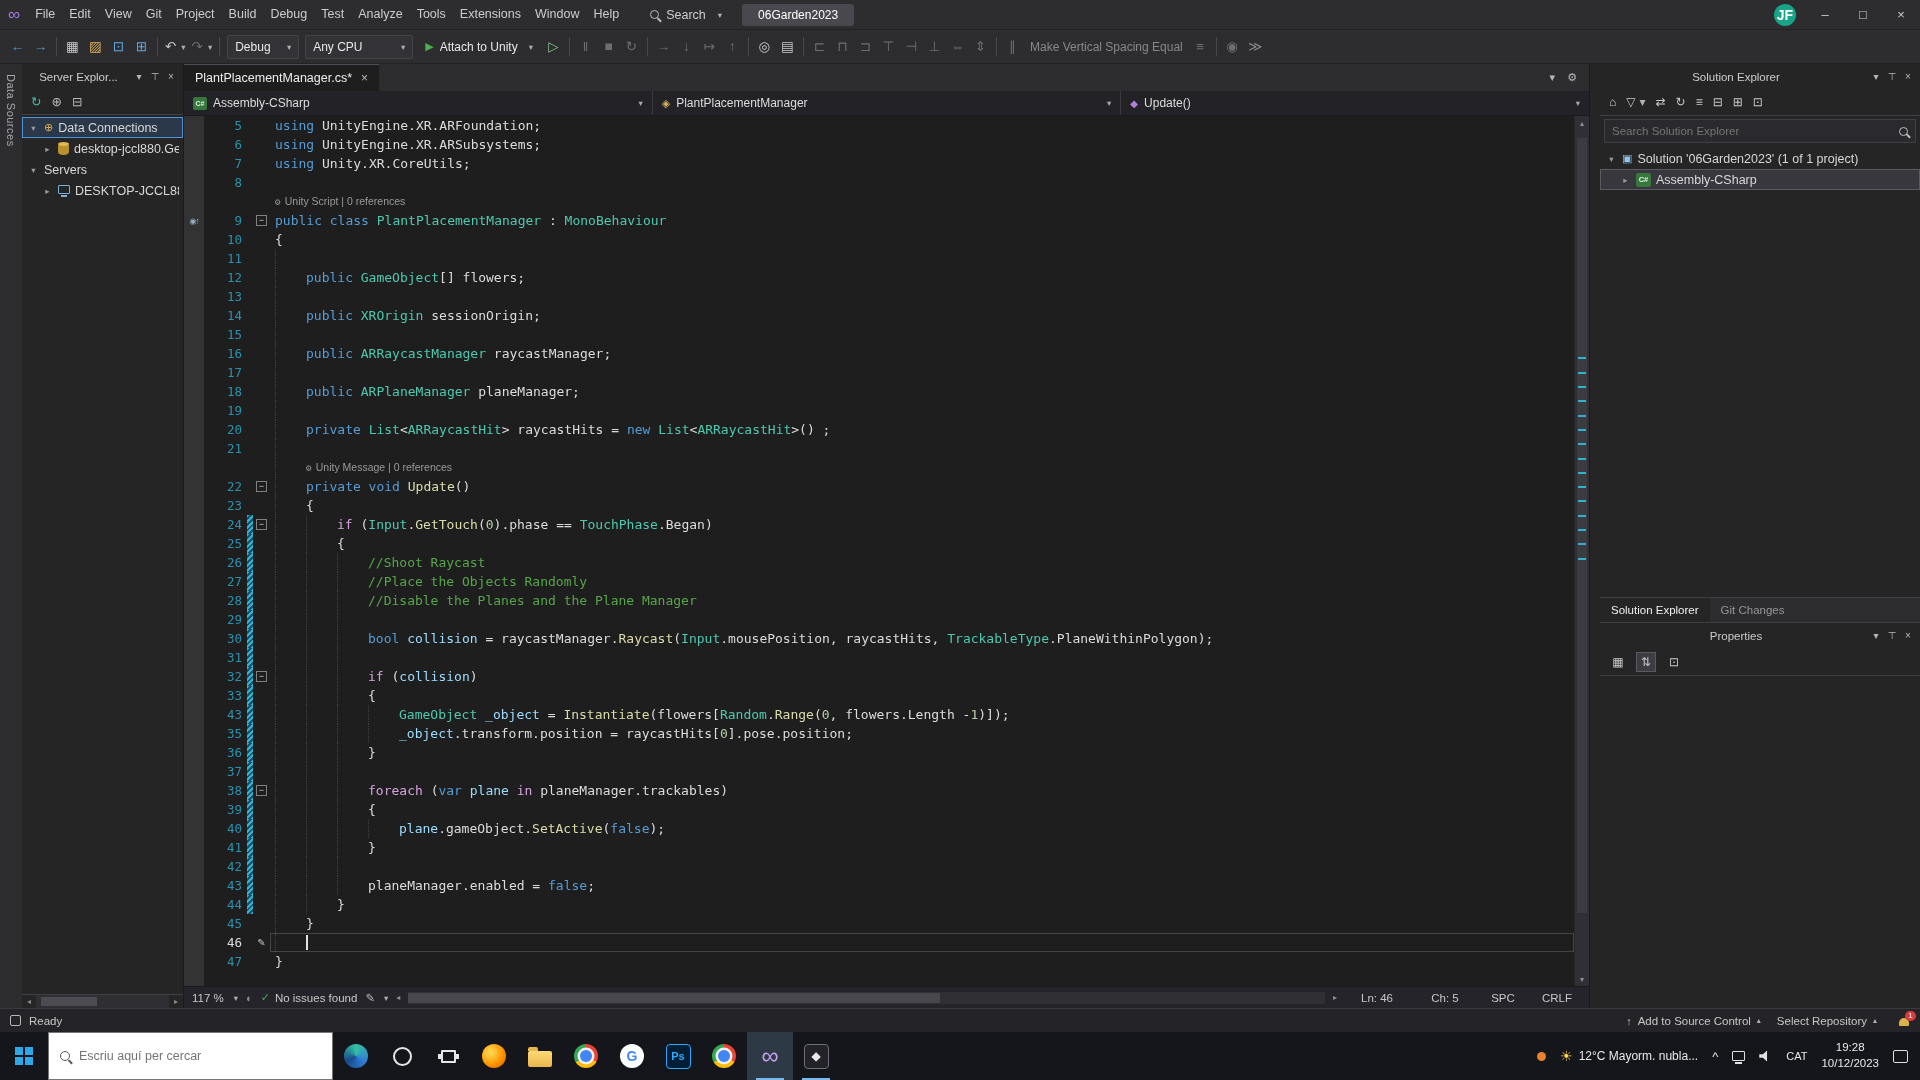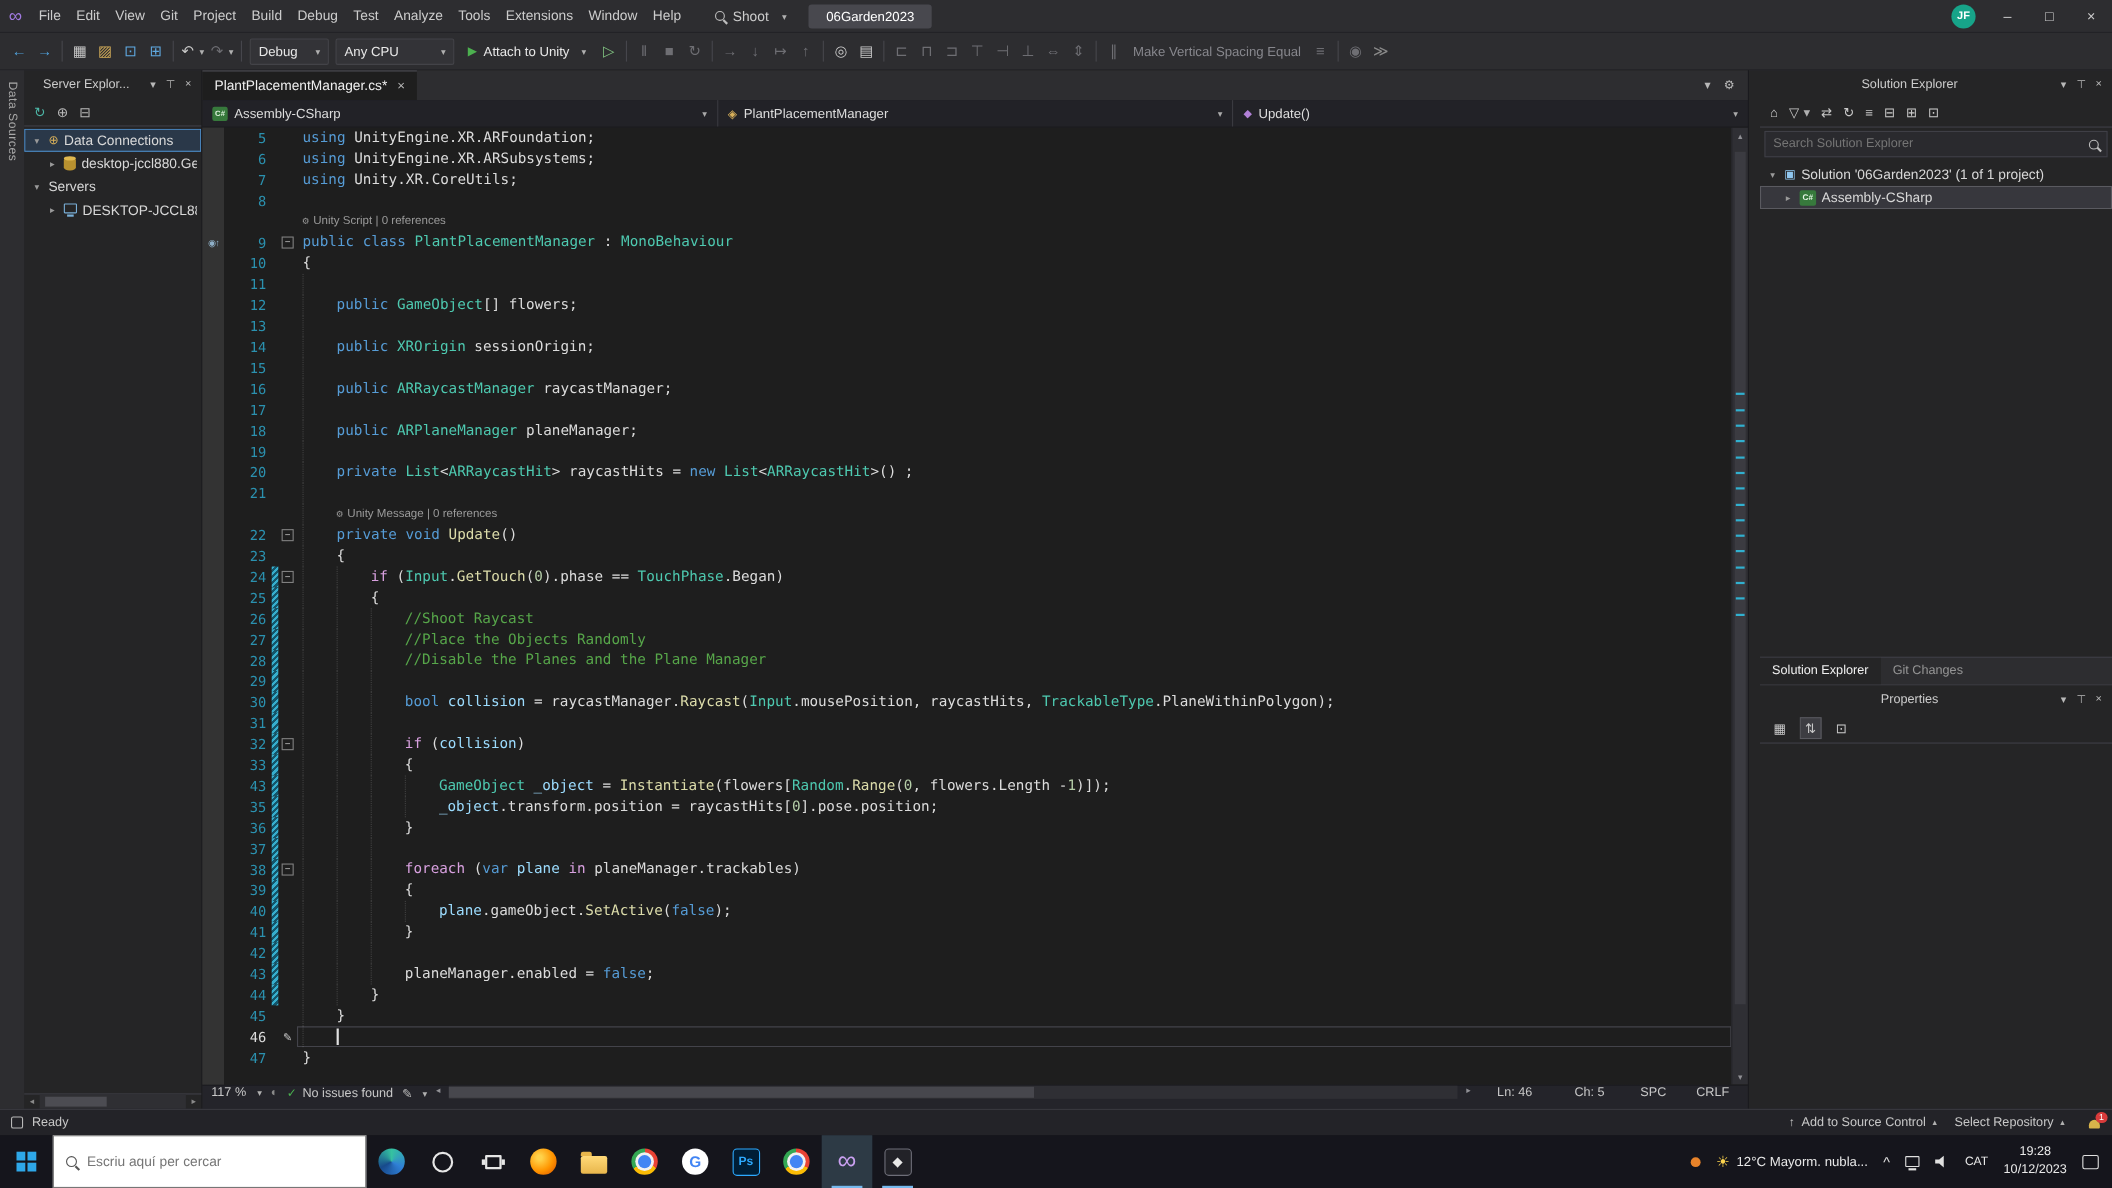--- a/index.html
+++ b/index.html
@@ -14,21 +14,21 @@
   .menu-item { font-size:12.5px; color:#cccccc; padding:0 7px; line-height:29px; white-space:nowrap; }
   .tb-search-ctl { display:flex; align-items:center; gap:7px; color:#cccccc; font-size:12.5px;
                    margin-left:16px; padding:0 8px; }
   .loupe { width:9px; height:9px; border:1.5px solid #bdbdbd; border-radius:50%; position:relative; }
   .loupe::after { content:""; position:absolute; width:5px; height:1.5px; background:#bdbdbd;
                   right:-4px; bottom:-2px; transform:rotate(45deg); }
   .title-box { background:#48484e; color:#ffffff; font-size:12px; padding:4px 16px;
                border-radius:3px; margin-left:12px; white-space:nowrap; }
   .tb-spacer { flex:1; }
   .avatar { width:22px; height:22px; border-radius:50%; background:#17a489; color:#fff;
-            font-size:10px; font-weight:bold; display:flex; align-items:center; justify-content:center; margin-right:10px;margin-left:40px; }
+            font-size:14px; font-weight:bold; display:flex; align-items:center; justify-content:center; margin-right:10px;margin-left:40px; }
   .win-btn { width:38px; height:29px; display:flex; align-items:center; justify-content:center;
              color:#cccccc; font-size:13px; }
 
   
   .toolbar { height:34px; background:#2d2d30; border-bottom:1px solid #222226;
              display:flex; align-items:center; padding:0 6px; flex:none; white-space:nowrap; overflow:hidden; }
   .tb-btn { height:26px; min-width:23px; padding:0 3px; display:flex; align-items:center;
             justify-content:center; border-radius:2px; }
   .tb-glyph { font-size:13.5px; line-height:1; }
   .tb-sep { width:1px; height:19px; background:#46464c; margin:0 4px; flex:none; }
@@ -122,21 +122,21 @@
   .vsb { position:absolute; top:0; right:0; bottom:0; width:15px; background:#2f2f34;
          border-left:1px solid #26262b; }
   .vsb-ar { height:14px; display:flex; align-items:center; justify-content:center;
             font-size:8px; color:#909095; }
   .vsb-ar.dn { position:absolute; bottom:0; left:0; right:0; }
   .vsb-track { position:absolute; top:14px; bottom:14px; left:0; right:0; }
   .vsb-thumb { position:absolute; left:2px; right:2px; top:1%; height:92%; background:#47474d; opacity:.5; }
   .vsb-mark { position:absolute; left:3px; right:3px; height:2px; background:#31b0cf; }
 
   .ed-status { height:22px; background:#24242a; border-top:1px solid #1a1a1e; display:flex;
-               align-items:flex-start; gap:8px; padding:0 8px; font-size:11.5px; color:#c8c8c8; flex:none; }
+               align-items:center; gap:8px; padding:0 8px; font-size:11.5px; color:#c8c8c8; flex:none; }
   .zoom { display:flex; align-items:center; gap:5px; }
   .health { color:#8a8a8a; font-size:11px; }
   .issues { display:flex; align-items:center; gap:5px; }
   .issue-check { color:#49b04f; font-size:11px; }
   .cleanup { display:flex; align-items:center; gap:4px; color:#b8b8b8; }
   .hsb-ar { font-size:8px; color:#909095; }
   .hsb { flex:1; height:12px; background:#2f2f34; position:relative; }
   .hsb-thumb { position:absolute; left:0; top:1px; bottom:1px; width:58%; background:#47474d; }
   .stat-cell { flex:none; text-align:center; }
   .w-ln{width:64px;} .w-ch{width:56px;} .w-enc{width:44px;} .w-eol{width:48px;}
@@ -244,21 +244,21 @@
         <div class="menu-item">Debug</div>
         <div class="menu-item">Test</div>
         <div class="menu-item">Analyze</div>
         <div class="menu-item">Tools</div>
         <div class="menu-item">Extensions</div>
         <div class="menu-item">Window</div>
         <div class="menu-item">Help</div>
       </div>
     <div class="tb-search-ctl">
       <span class="loupe"></span>
-      <span>Shoot</span>
+      <span>Search</span>
       <span class="tb-caret">▾</span>
     </div>
     <div class="title-box">06Garden2023</div>
     <div class="tb-spacer"></div>
     <div class="avatar">JF</div>
     <div class="win-btn">–</div>
     <div class="win-btn">□</div>
     <div class="win-btn">×</div>
   </div>
 

